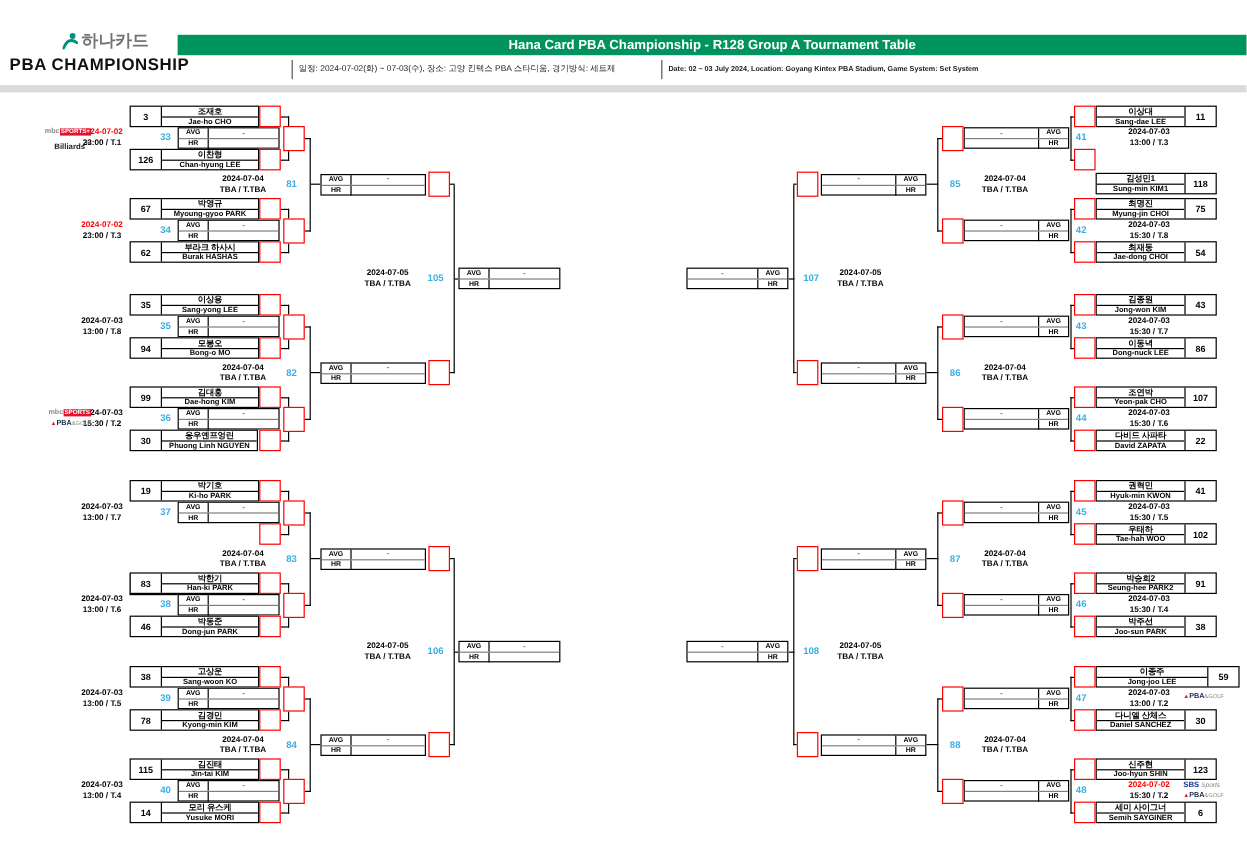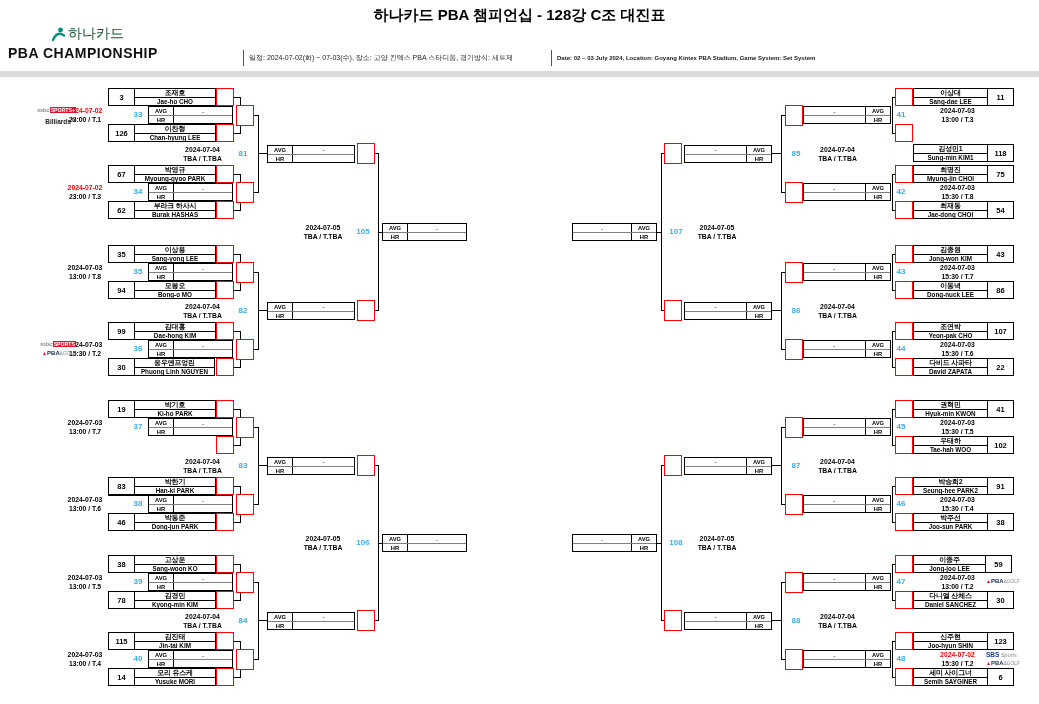--- a/index.html
+++ b/index.html
@@ -8,22 +8,22 @@
     position: relative; width: 1039px; height: 704px; background: #fff;
     font-family: "Liberation Sans", sans-serif; overflow: hidden;
   }
   .abs { position: absolute; }
   .line { position: absolute; background: #000; }
   
   #title { position:absolute; left:0; right:0; top:6px; height:22px; text-align:center;
            font-size:15px; font-weight:bold; color:#000; }
   #banner { position:absolute; left:148px; right:0; top:29px; height:17px; background:#00935E;
             color:#fff; font-weight:bold; font-size:11px; display:flex; align-items:center; justify-content:center; }
-  #hana-logo { position:absolute; left:52px; top:25px; height:18px; color:#14532d;
-               font-size:14px; font-weight:normal; display:flex; align-items:center; gap:3px; }
+  #hana-logo { position:absolute; left:52px; top:25px; height:18px; color:#737373;
+               font-size:14px; font-weight:bold; display:flex; align-items:center; gap:3px; }
   #pba-logo { position:absolute; left:8px; top:45px; font-size:14px; font-weight:900;
               color:#111; letter-spacing:0.5px; }
   .info-block { position:absolute; top:50px; height:16px; line-height:16px; border-left:1px solid #555;
                 padding-left:5px; color:#222; white-space:nowrap; }
   #info-ko { left:243px; font-size:7px; }
   #info-en { left:551px; font-size:6px; font-weight:bold; }
   #gray-band { position:absolute; left:0; right:0; top:71px; height:6px; background:#DADADA; }
   
   .player-box { position:absolute; height:18px; border:1px solid #000; display:flex; background:#fff; }
   .seed-cell { width:26px; display:flex; align-items:center; justify-content:center;
@@ -57,29 +57,29 @@
   .logo-tri { color:#E8112D; font-size:5px; }
   .logo-pba { color:#13294B; font-weight:bold; font-size:6px; }
   .logo-golf { color:#8A8A8A; font-size:4.8px; }
   .logo-sbs { color:#1B3E93; font-weight:bold; font-size:6.5px; }
   .logo-sbs-sports { color:#888; font-style:italic; font-size:5.5px; }
 </style>
 </head>
 <body>
 
 <div id="page">
-  <div id="title">하나카드 PBA 챔피언십 - 128강 C조 대진표</div>
   <div id="hana-logo">
     <svg width="13" height="15" viewBox="0 0 13 15">
       <circle cx="8.5" cy="3" r="2.4" fill="#009178"></circle>
       <path d="M1,13 Q5,3.5 12,8.5" stroke="#009178" stroke-width="2.4" fill="none" stroke-linecap="round"></path>
     </svg>
     <span>하나카드</span>
   </div>
   <div id="pba-logo">PBA CHAMPIONSHIP</div>
+  <div id="banner">Hana Card PBA Championship - R128 Group A Tournament Table</div>
   <div id="info-ko" class="info-block">일정: 2024-07-02(화) ~ 07-03(수), 장소: 고양 킨텍스 PBA 스타디움, 경기방식: 세트제</div>
   <div id="info-en" class="info-block">Date: 02 ~ 03 July 2024, Location: Goyang Kintex PBA Stadium, Game System: Set System</div>
   <div id="gray-band"></div>
   <div id="bracket" class="abs" style="left:0;top:0;width:1039px;height:704px;">
       <div class="player-box" style="left: 108px; top: 88px; width: 108px;">
         <div class="seed-cell seed-l">3</div>
         <div class="name-cell">
           <div class="name-ko">조재호</div>
           <div class="name-en">Jae-ho CHO</div>
         </div>
@@ -554,21 +554,21 @@
         <div class="stat-row r2">
           <div class="stat-value"></div>
           <div class="stat-label lab-r">HR</div>
         </div>
       </div>
       <div class="red-cell" style="left: 785px; top: 493.5px; width: 18px; height: 21px;"></div>
       <div class="line" style="left: 892px; top: 485.5px; width: 3px; height: 1px;"></div>
       <div class="line" style="left: 892px; top: 521.5px; width: 3px; height: 1px;"></div>
       <div class="line" style="left: 892px; top: 485.5px; width: 1px; height: 37px;"></div>
       <div class="line" style="left: 781px; top: 503.5px; width: 4px; height: 1px;"></div>
-      <div class="player-box" style="left: 913px; top: 555px; width: 99px; text-align: center;">
+      <div class="player-box" style="left: 913px; top: 555px; width: 120px; text-align: center;">
         <div class="name-cell">
           <div class="name-ko">이종주</div>
           <div class="name-en">Jong-joo LEE</div>
         </div>
         <div class="seed-cell seed-r">59</div>
       </div>
       <div class="player-box" style="left: 913px; top: 591px; width: 101px;">
         <div class="name-cell">
           <div class="name-ko">다니엘 산체스</div>
           <div class="name-en">Daniel SANCHEZ</div>

